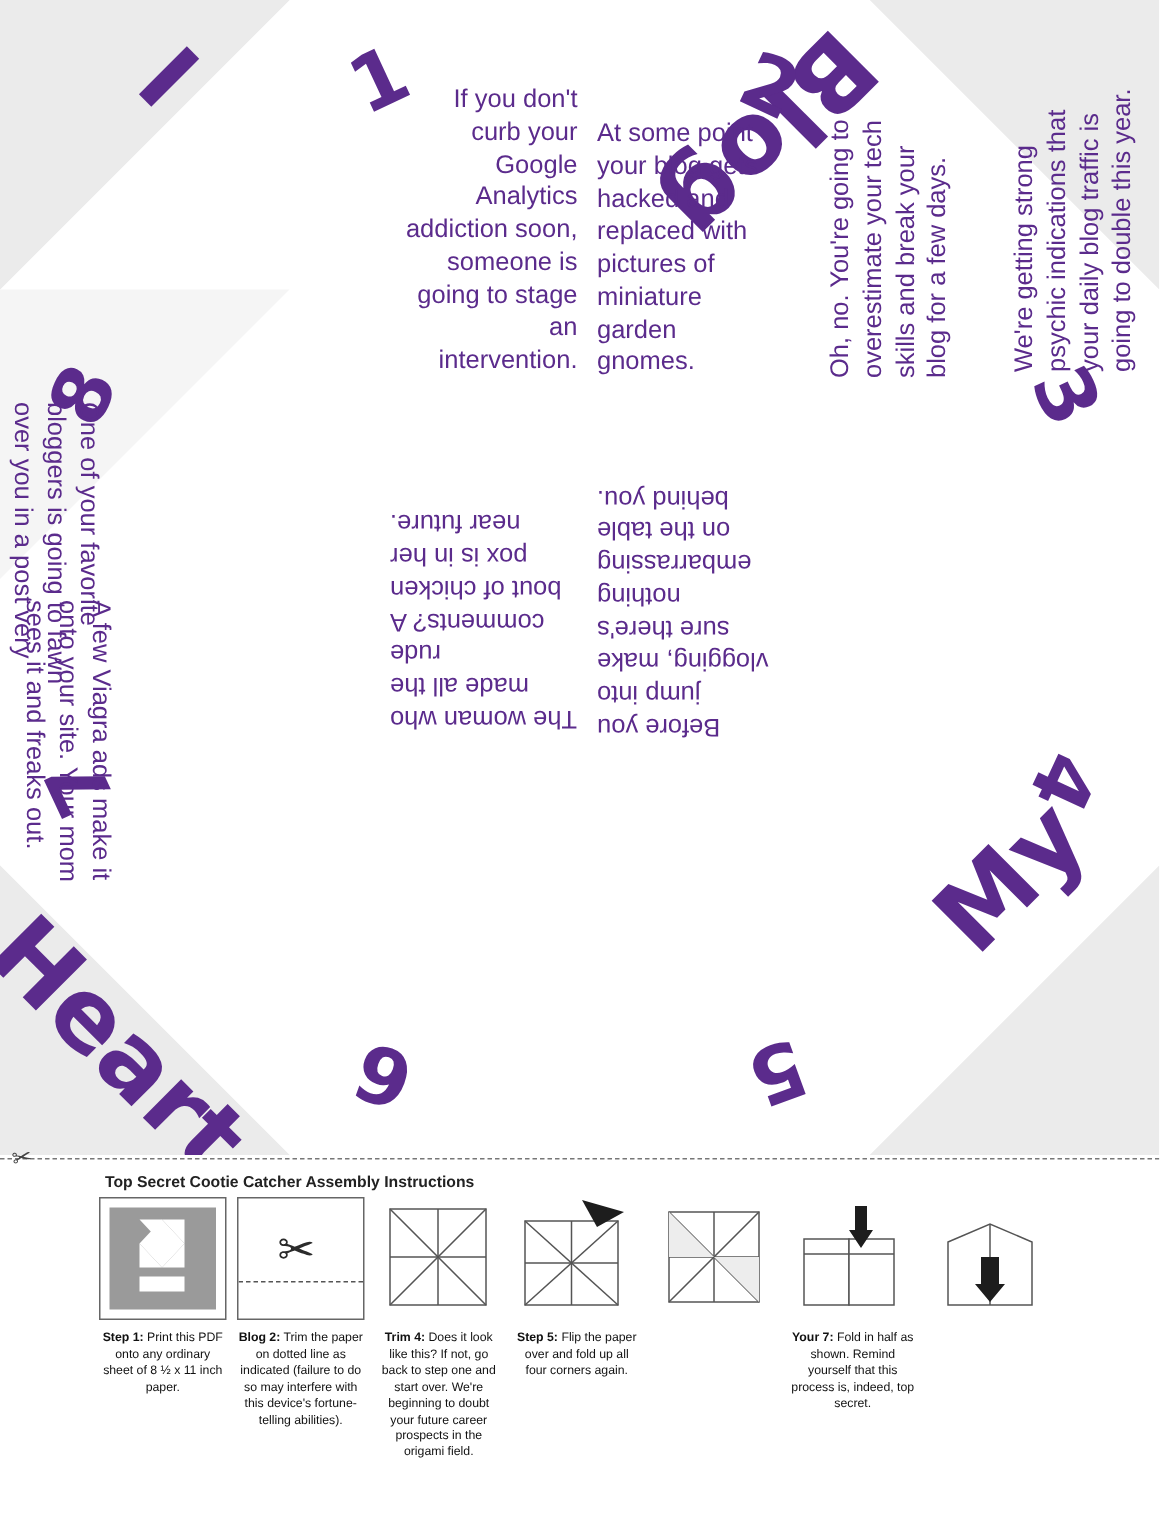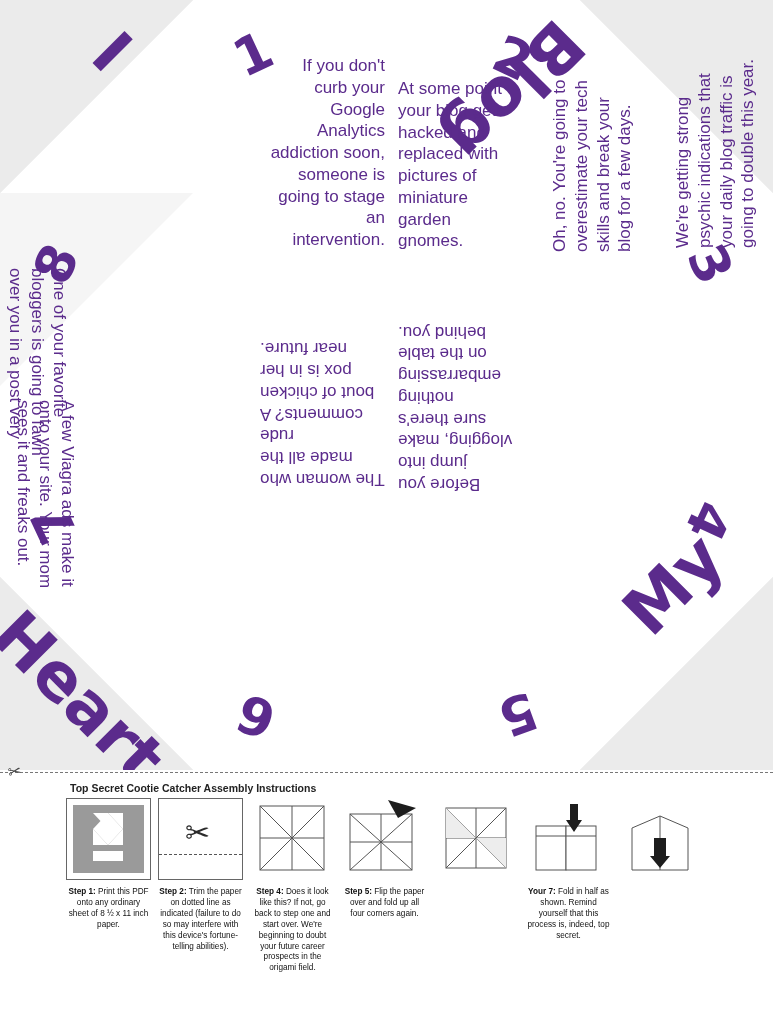--- a/index.html
+++ b/index.html
@@ -210,37 +210,37 @@
           <b>Step 1:</b><span> Print this PDF onto any ordinary sheet of 8 ½ x 11 inch paper.</span>
         </div>
       </div>
 
       <div class="step">
         <div class="fig">
           <div style="position:absolute;left:0;right:0;top:55px;border-top:1px dashed #555;"></div>
           <div style="position:absolute;left:26px;top:16px;font-size:30px;color:#2b2b2b;">✂</div>
         </div>
         <div class="step-label">
-          <b>Step 2:</b><span> Trim the paper on dotted line as indicated (failure to do so may interfere with this device's fortune-telling abilities).</span>
+          <b>Blog 2:</b><span> Trim the paper on dotted line as indicated (failure to do so may interfere with this device's fortune-telling abilities).</span>
         </div>
       </div>
 
 
       <div class="step">
         <div class="fig noborder">
           <svg width="85" height="82">
             <rect x="10" y="8" width="64" height="64" fill="#ffffff" stroke="#555" stroke-width="1"></rect>
             <line x1="10" y1="8" x2="74" y2="72" stroke="#555" stroke-width="1"></line>
             <line x1="74" y1="8" x2="10" y2="72" stroke="#555" stroke-width="1"></line>
             <line x1="42" y1="8" x2="42" y2="72" stroke="#555" stroke-width="1"></line>
             <line x1="10" y1="40" x2="74" y2="40" stroke="#555" stroke-width="1"></line>
           </svg>
         </div>
         <div class="step-label">
-          <b>Step 4:</b><span> Does it look like this? If not, go back to step one and start over. We're beginning to doubt your future career prospects in the origami field.</span>
+          <b>Trim 4:</b><span> Does it look like this? If not, go back to step one and start over. We're beginning to doubt your future career prospects in the origami field.</span>
         </div>
       </div>
 
       <div class="step">
         <div class="fig noborder">
           <svg width="85" height="82">
             <rect x="8" y="16" width="62" height="56" fill="#ffffff" stroke="#555" stroke-width="1"></rect>
             <line x1="8" y1="16" x2="70" y2="72" stroke="#555" stroke-width="1"></line>
             <line x1="70" y1="16" x2="8" y2="72" stroke="#555" stroke-width="1"></line>
             <line x1="39" y1="16" x2="39" y2="72" stroke="#555" stroke-width="1"></line>

